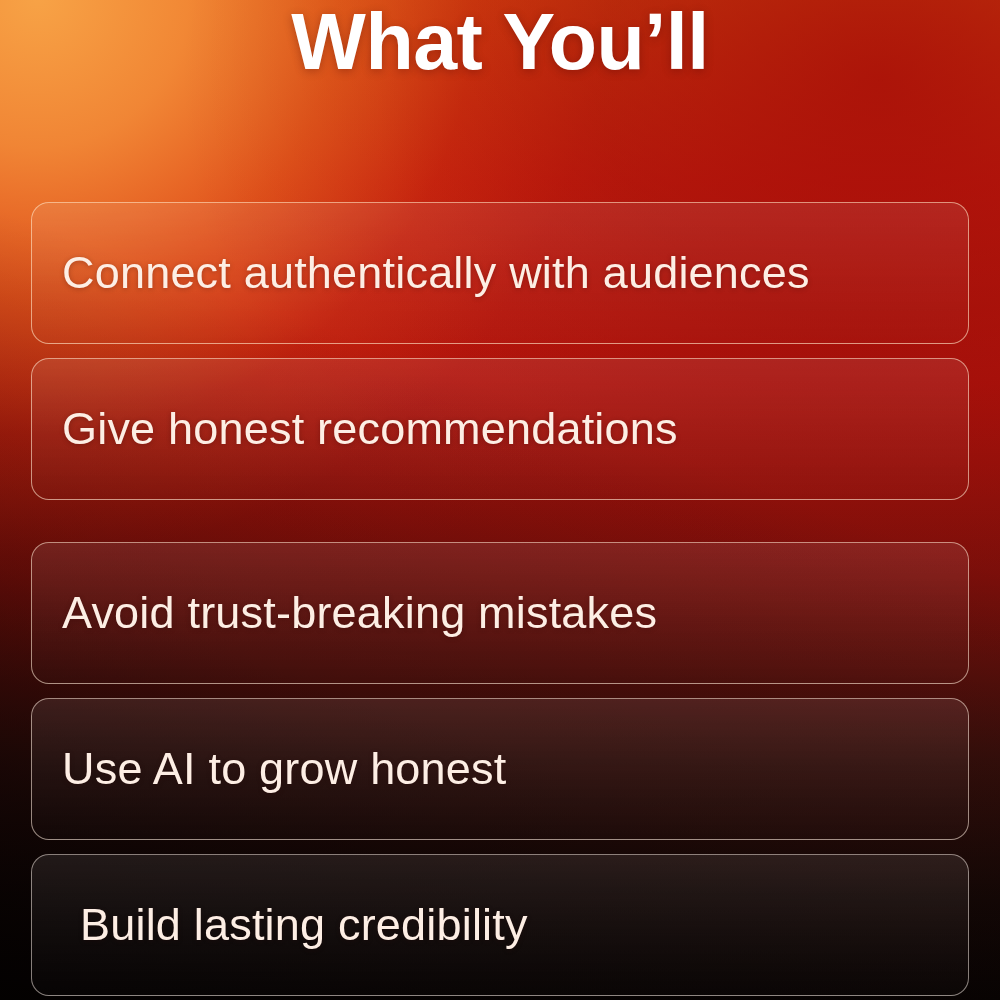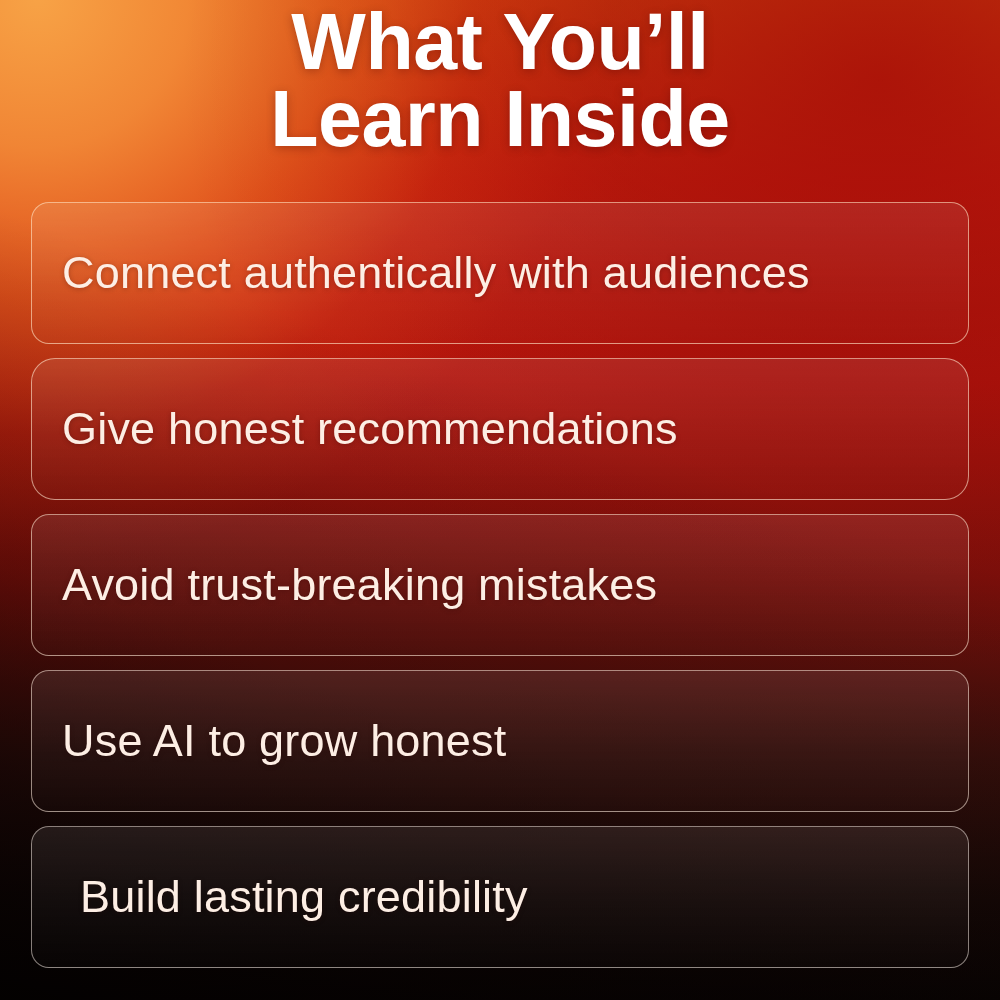--- a/index.html
+++ b/index.html
@@ -109,33 +109,32 @@
     font-size:45px;
     font-weight:300;
     line-height:1.05;
     letter-spacing:0.2px;
     white-space:nowrap;
     text-shadow:0 1px 5px rgba(40,0,0,0.28);
   }
 
   
   .card:nth-child(1) { border-color:rgba(255,226,196,0.62); }
-  .card:nth-child(2) { border-color:rgba(255,230,206,0.60);border-radius:24px; }
-  .card:nth-child(3) { border-color:rgba(255,232,212,0.58); }
+  .card:nth-child(2) { border-color:rgba(255,230,206,0.60); }
+  .card:nth-child(3) { border-color:rgba(255,232,212,0.58);margin-top:28px; }
   .card:nth-child(4) { border-color:rgba(255,236,222,0.56); }
   .card:nth-child(5) { border-color:rgba(250,238,230,0.52);padding-left:48px; }
 </style>
 </head>
 <body>
 
 <div id="poster">
 
   <h1 id="title" class="layer">
     <span class="tline">What You’ll</span>
-    <span class="tline">Learn Inside</span>
   </h1>
 
   <div id="cards">
 
     <div class="card">
       <span class="card-label">Connect authentically with audiences</span>
     </div>
 
     <div class="card">
       <span class="card-label">Give honest recommendations</span>

